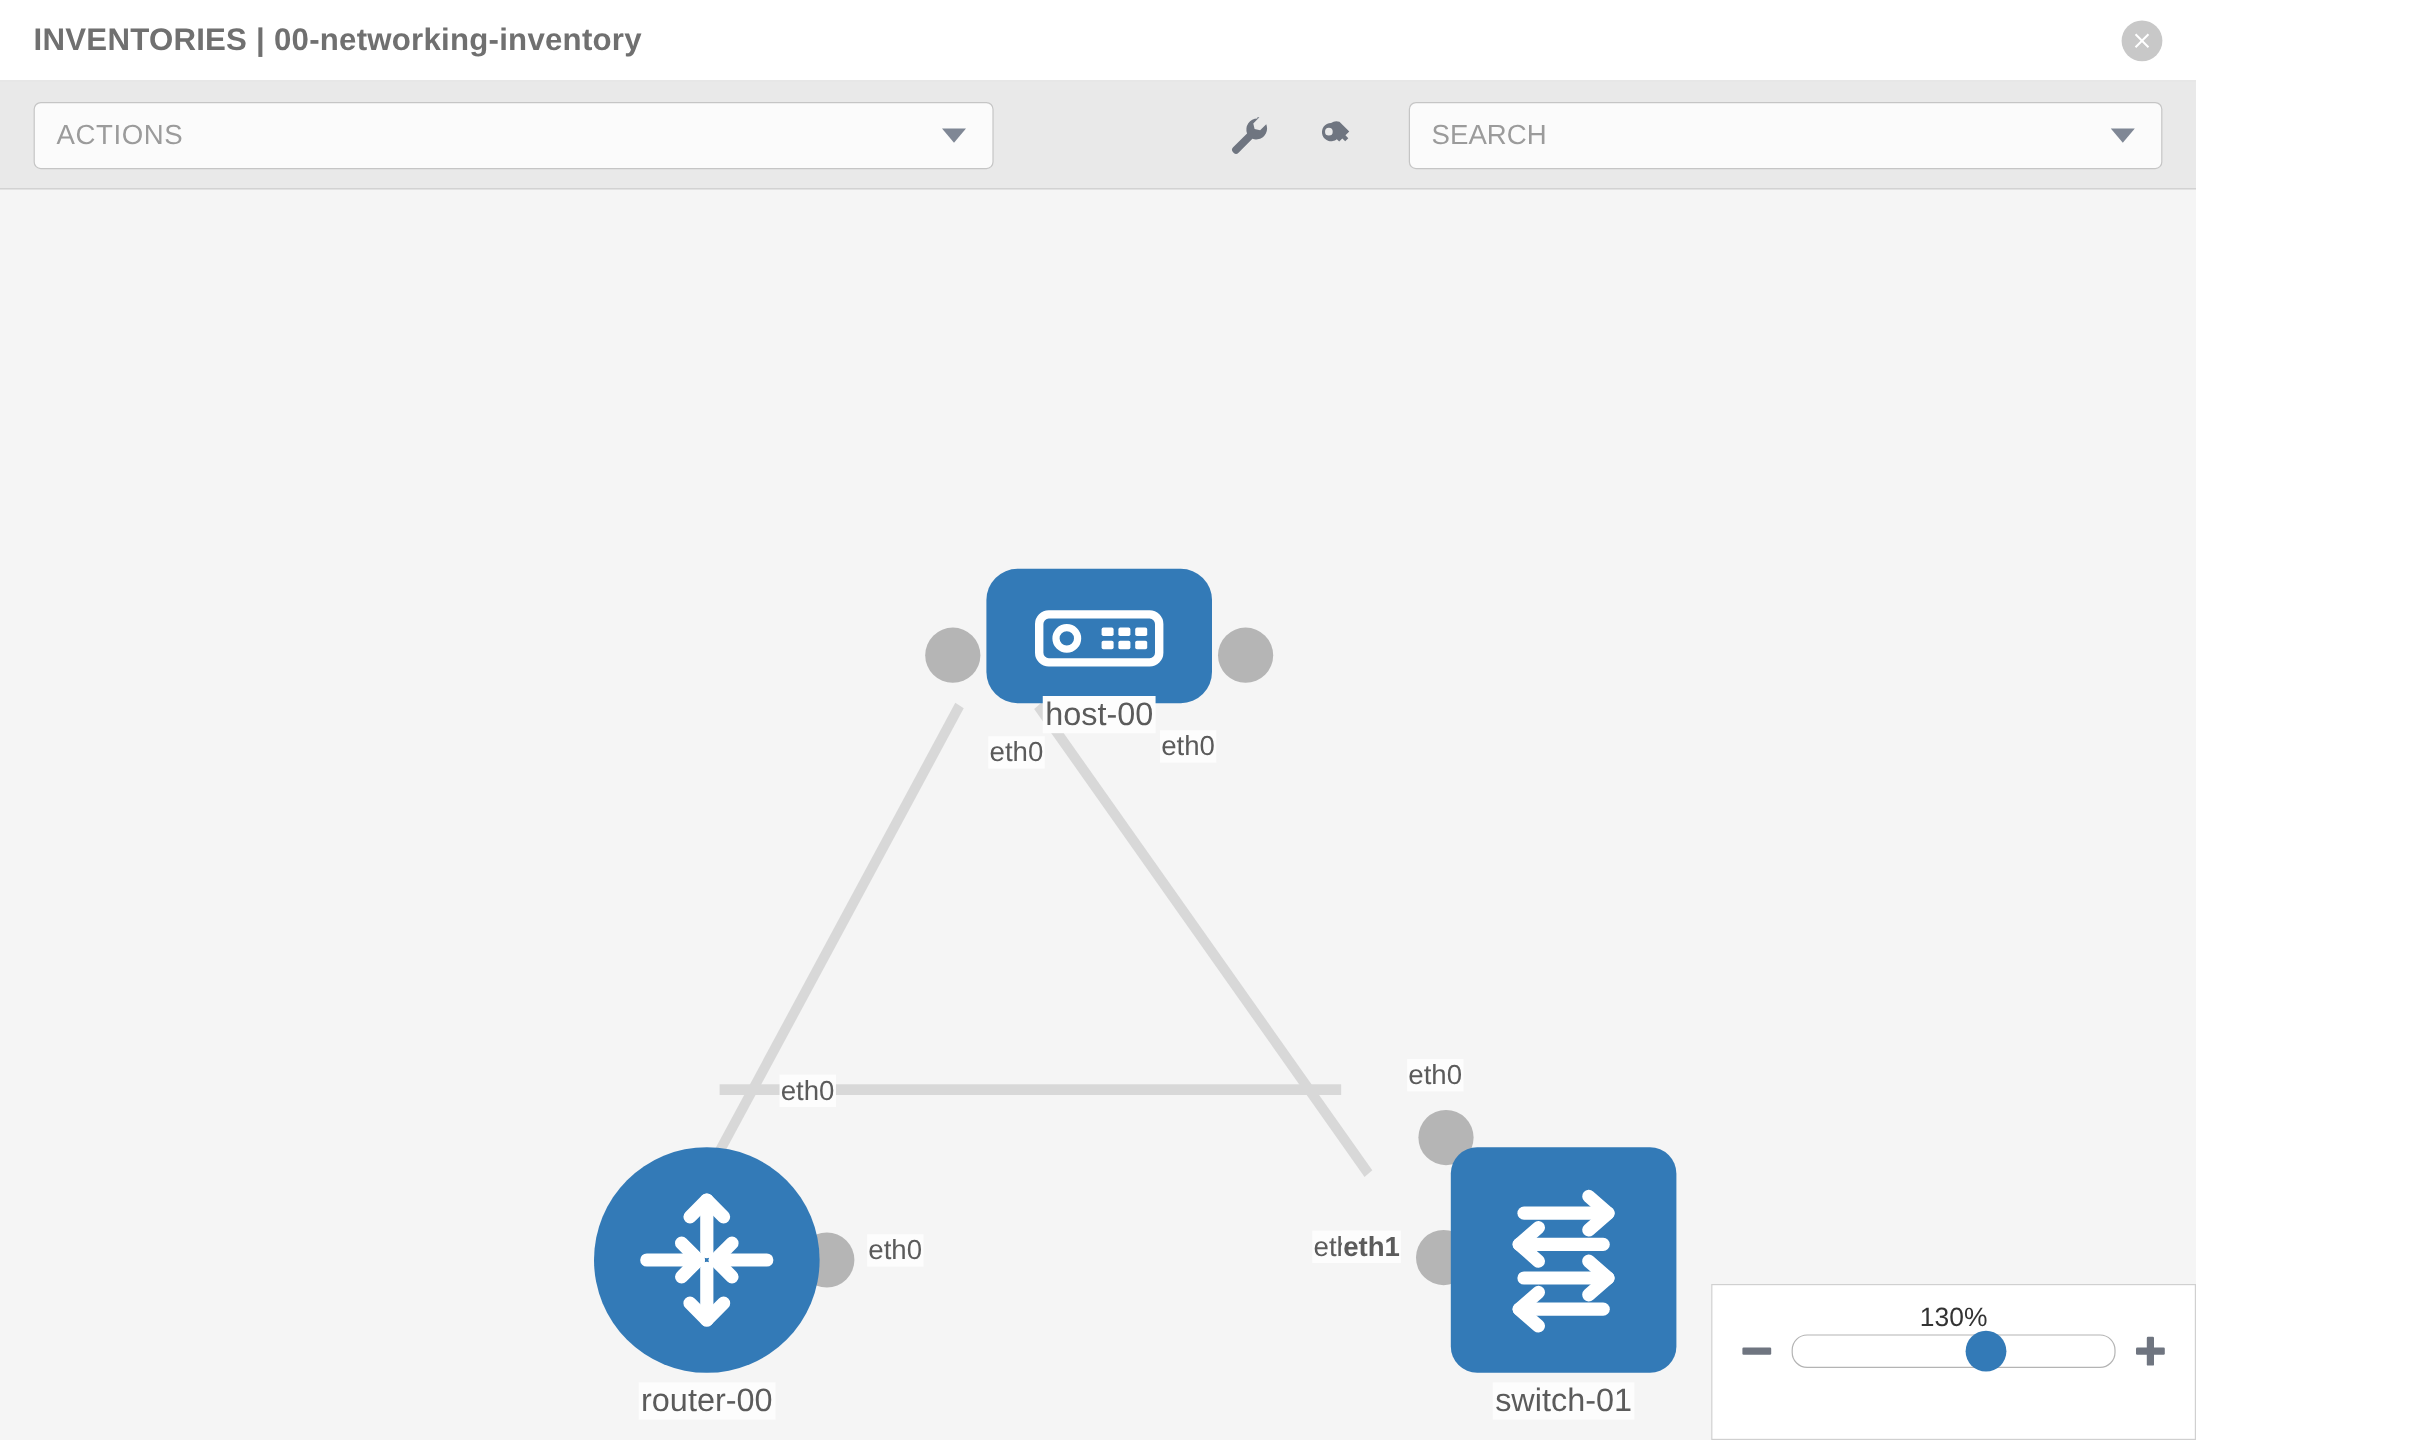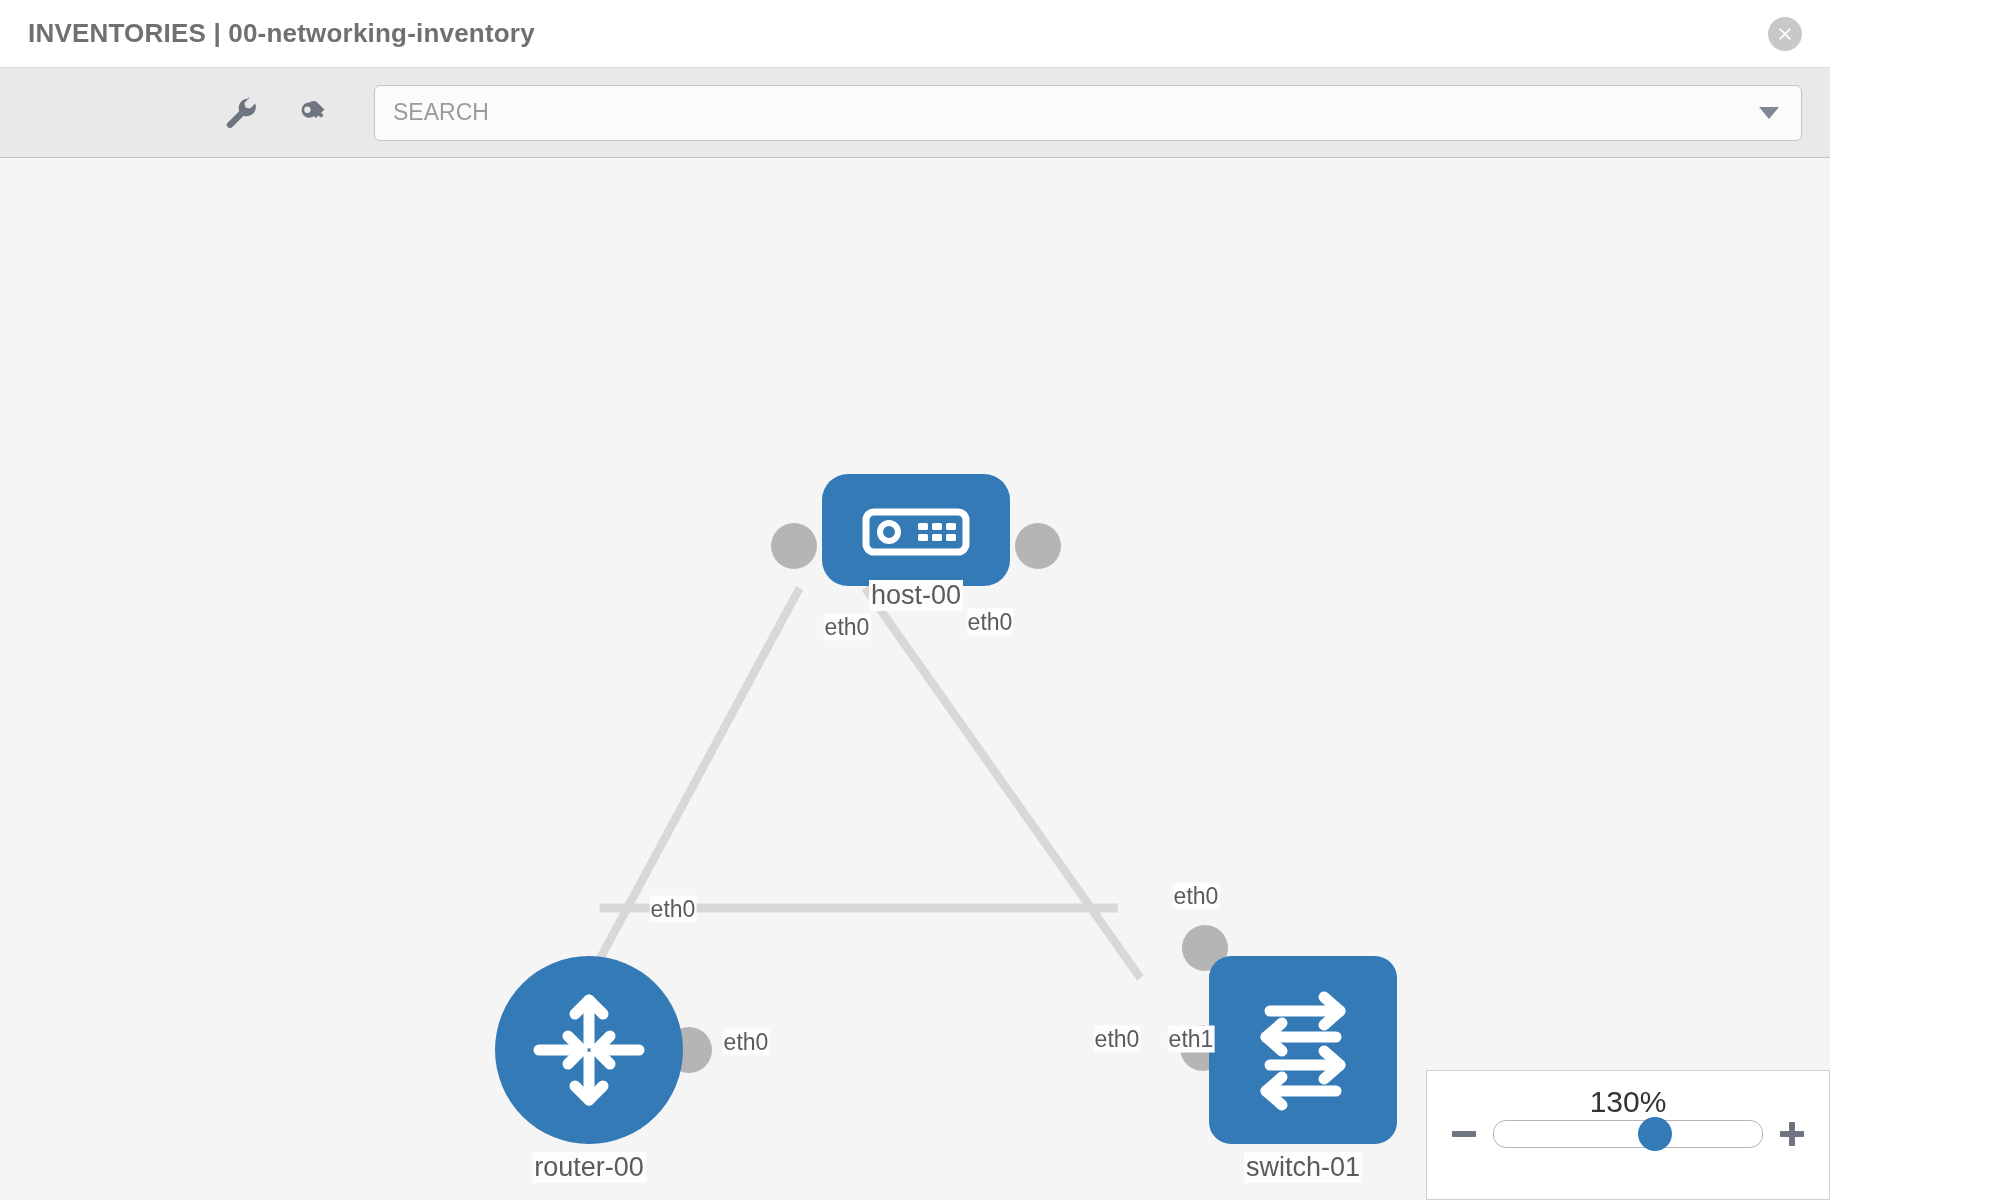--- a/index.html
+++ b/index.html
@@ -236,21 +236,21 @@
     height: 130px;
     background: #ffffff;
     border: 1px solid #d0d0d0;
     box-sizing: border-box;
     display: flex;
     flex-direction: column;
     align-items: center;
     padding-top: 14px;
   }
   .zoom-percent {
-    font-size: 30px;
+    font-size: 22px;
     color: #333;
   }
   .zoom-row {
     display: flex;
     align-items: center;
     width: 100%;
     padding: 0 22px;
     box-sizing: border-box;
     gap: 14px;
   }
@@ -305,20 +305,24 @@
     <div class="page-title">INVENTORIES | 00-networking-inventory</div>
     <div class="close-btn">
       <svg width="22" height="22" viewBox="0 0 22 22" aria-hidden="true">
         <path d="M6.2 5.0 L11 9.8 L15.8 5.0 L17 6.2 L12.2 11 L17 15.8 L15.8 17 L11 12.2 L6.2 17 L5 15.8 L9.8 11 L5 6.2 Z" fill="#ffffff"></path>
       </svg>
     </div>
   </div>
 
   <div class="toolbar">
 
+    <div class="actions-select">
+      <span class="label">ACTIONS</span>
+      <span class="caret"></span>
+    </div>
 
     <div class="tool-icons">
       <div class="tool-icon">
         <svg width="36" height="36" viewBox="0 0 36 36" aria-hidden="true">
           <path d="M25.8 3.8 a9.2 9.2 0 0 0 -8.6 12.4 L5.6 27.8 a2.9 2.9 0 0 0 0 4.1 l0.4 0.4 a2.9 2.9 0 0 0 4.1 0 L21.7 20.7 a9.2 9.2 0 0 0 12.2 -8.7 a9.3 9.3 0 0 0 -0.7 -3.5 l-5.1 5.1 l-4.6 -1.1 l-1.1 -4.6 l5.1 -5.1 a9.3 9.3 0 0 0 -1.7 -0.0 Z" fill="#6f7580"></path>
         </svg>
       </div>
       <div class="tool-icon">
         <svg width="36" height="36" viewBox="0 0 36 36" aria-hidden="true">
           <path d="M13.2 7.5 a7.6 7.6 0 1 0 4.8 13.5 l2.0 2.0 l2.6 -2.6 l2.4 2.4 l2.6 -2.6 l-2.4 -2.4 l3.2 -3.2 l-8.2 -8.2 a7.6 7.6 0 0 0 -7.0 1.1 Z M11.4 11.5 a3.2 3.2 0 1 1 0 6.4 a3.2 3.2 0 0 1 0 -6.4 Z" fill="#6f7580"></path>
@@ -404,21 +408,21 @@
         </div>
         <div class="node-label">switch-01</div>
       </div>
 
       <div class="edge-label" style="left:847px; top:469px;">eth0</div>
       <div class="edge-label" style="left:990px; top:464px;">eth0</div>
       <div class="edge-label" style="left:673px; top:751px;">eth0</div>
       <div class="edge-label" style="left:1196px; top:738px;">eth0</div>
       <div class="edge-label" style="left:746px; top:884px;">eth0</div>
       <div class="edge-label" style="left:1117px; top:881px;">eth0</div>
-      <div class="edge-label" style="left:1191px; top:881px;">eth1</div>
+      <div class="edge-label" style="left:1143px; top:881px;font-weight:bold;">eth1</div>
 
     </div>
 
     <div class="zoom-control">
       <div class="zoom-percent">130%</div>
       <div class="zoom-row">
         <div class="zoom-btn">
           <span class="bar-h"></span>
         </div>
         <div class="zoom-track">

